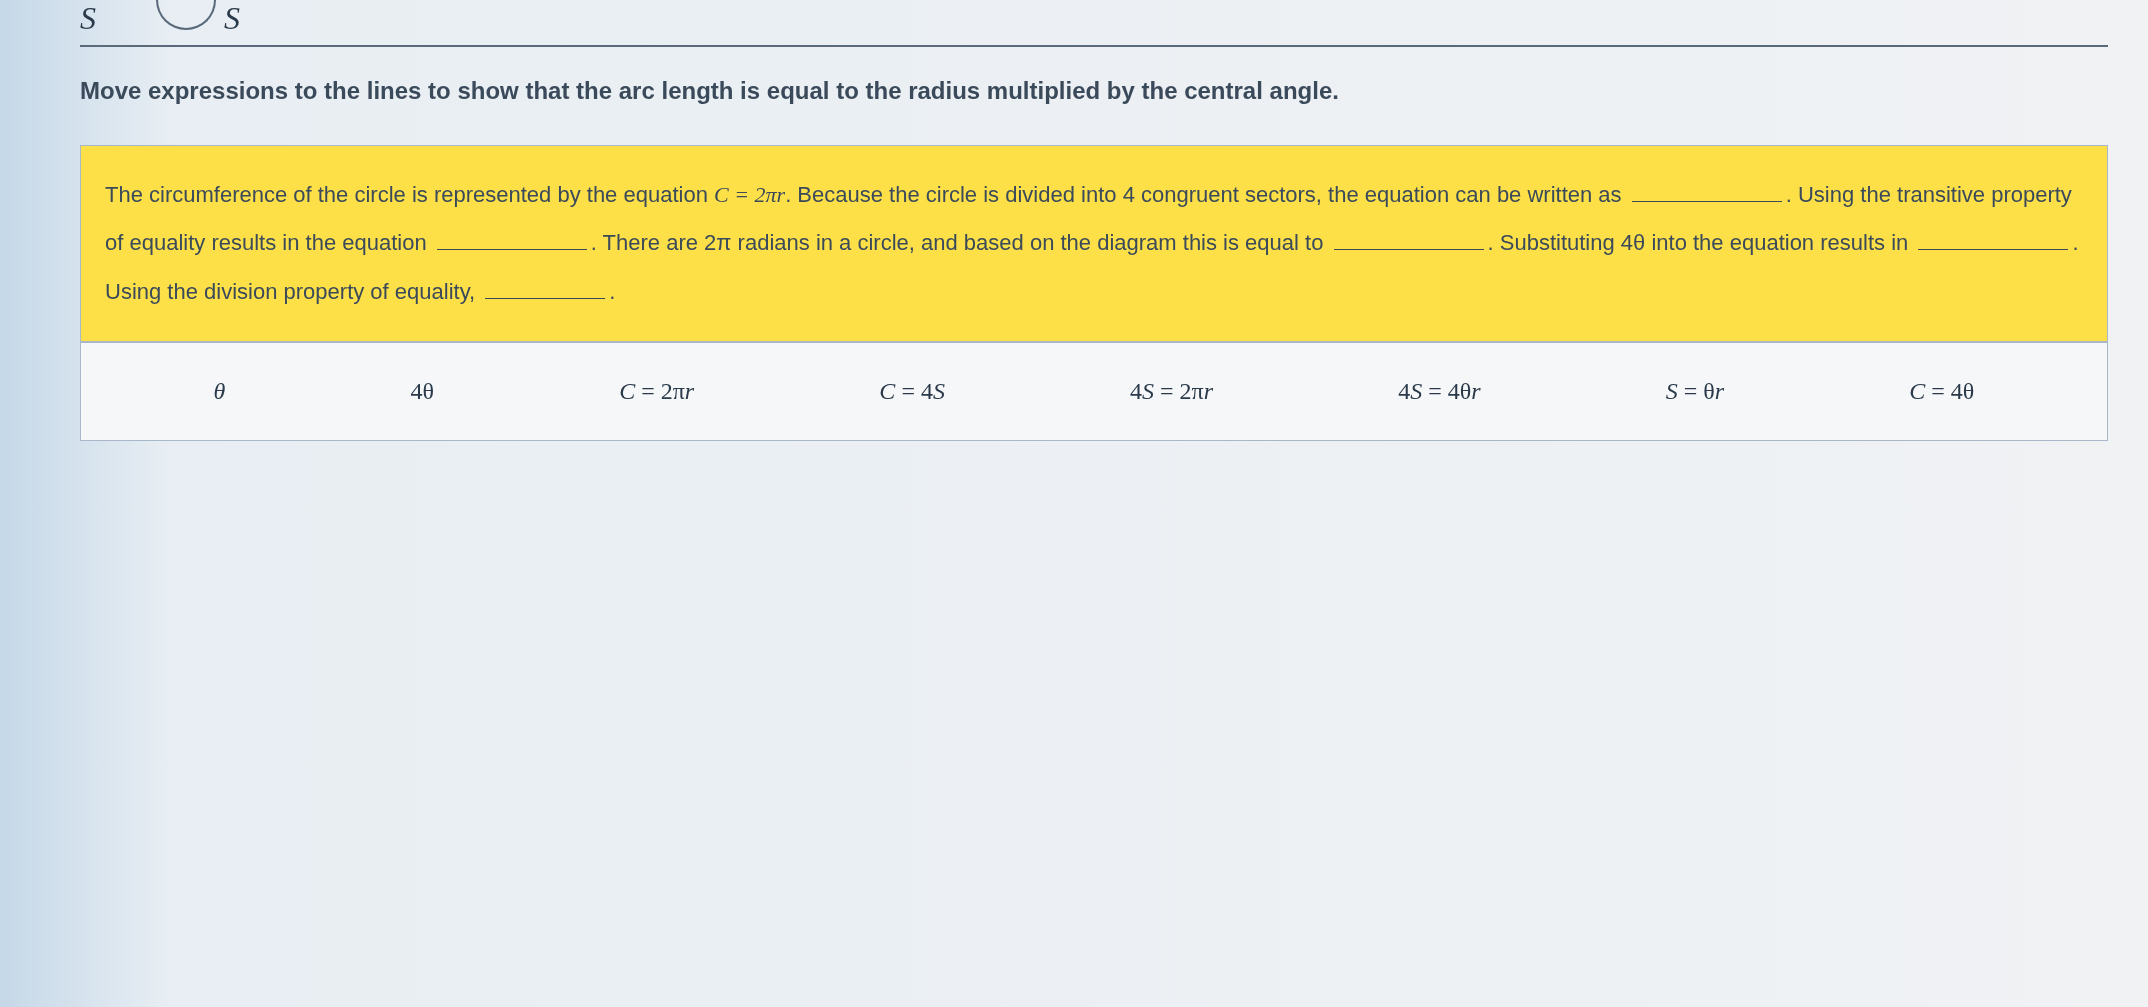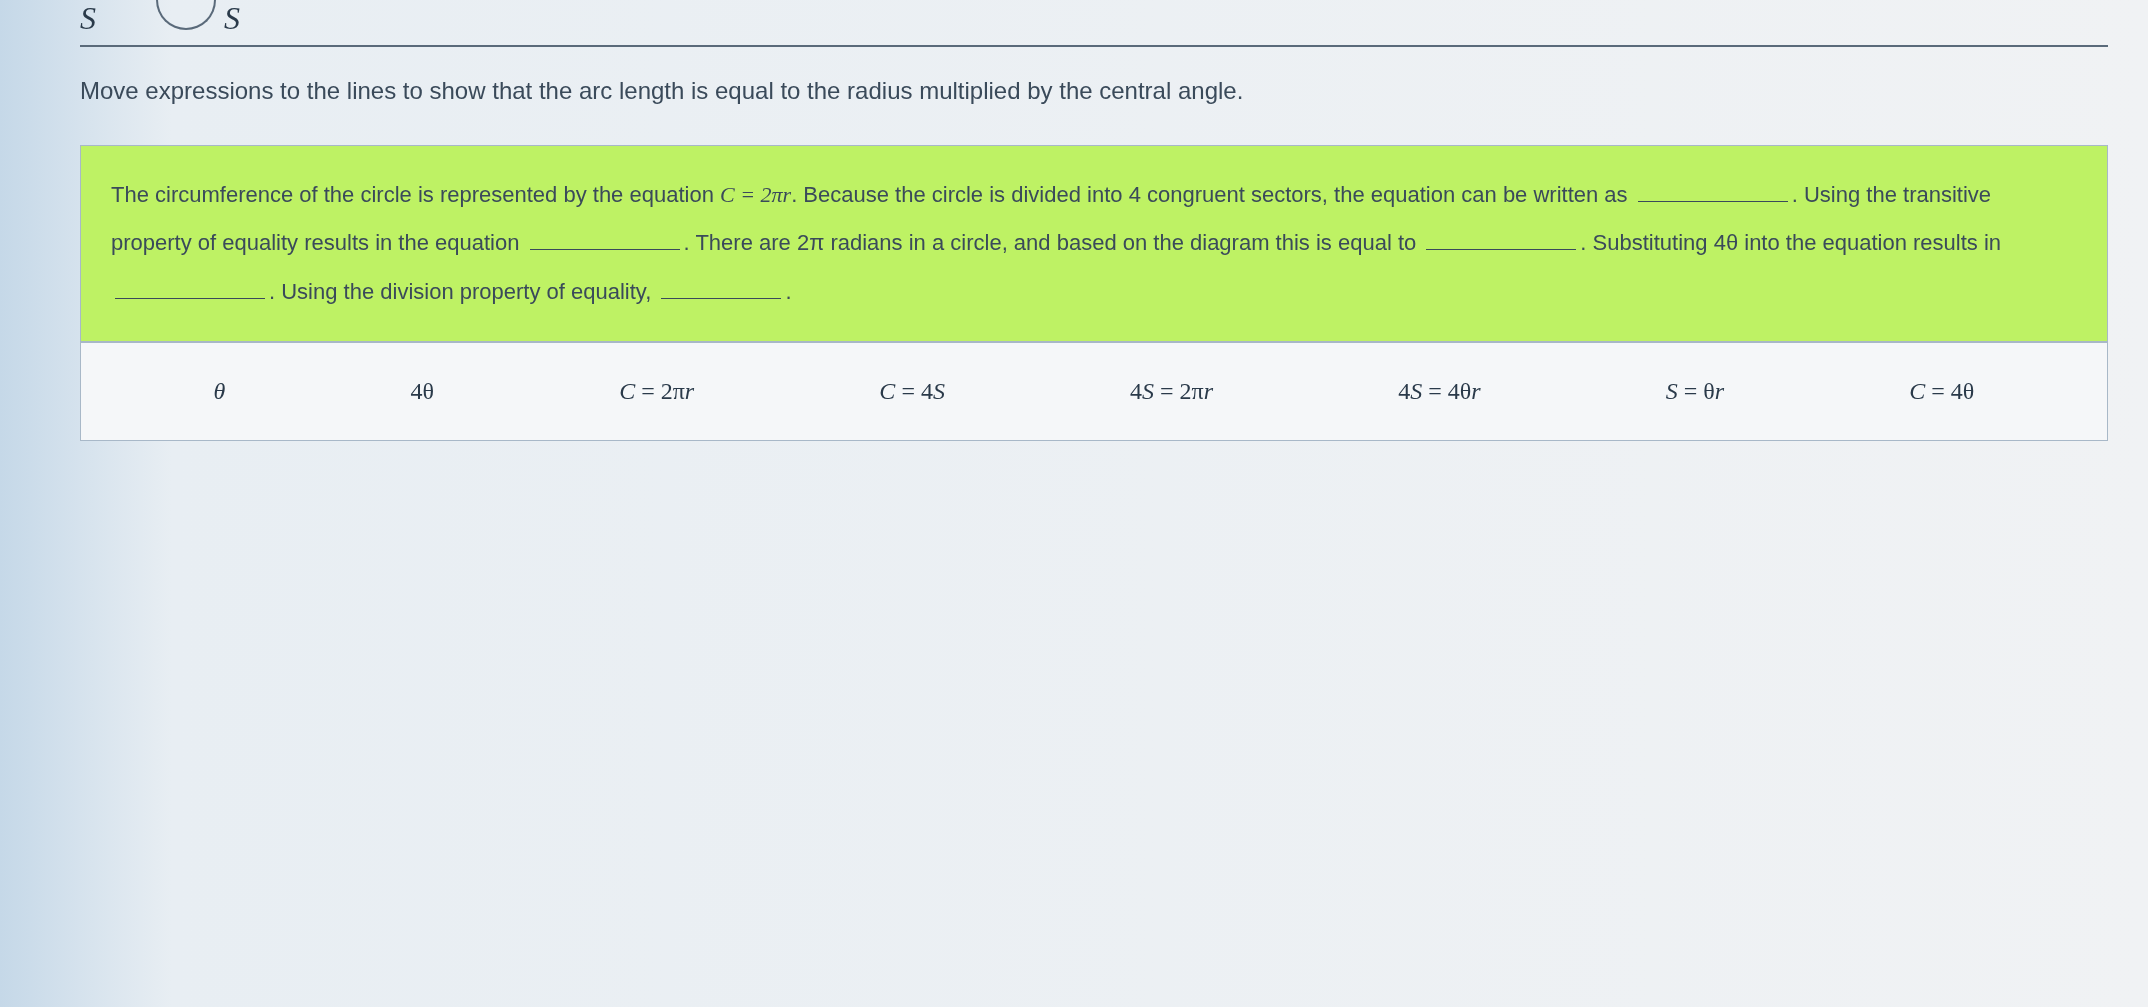--- a/index.html
+++ b/index.html
@@ -33,29 +33,29 @@
       color: #2a3a4a;
     }
     .arc-shape {
       width: 60px;
       height: 30px;
       border: 2px solid #5a6a7a;
       border-top: none;
       border-radius: 0 0 30px 30px;
     }
     .instruction {
-      font-weight: 400;
+      font-weight: 700;
       font-size: 24px;
       color: #3a4a5a;
       margin-bottom: 40px;
     }
     .proof-box {
       border: 1px solid #a8b8c8;
-      background: #bef264;
-      padding: 25px 30px;
+      background: #fde047;
+      padding: 25px 24px;
       margin-bottom: 0;
     }
     .proof-text {
       font-size: 22px;
       line-height: 2.2;
       color: #3a4a5a;
     }
     .math-var {
       font-family: 'Times New Roman', serif;
       font-style: italic;

